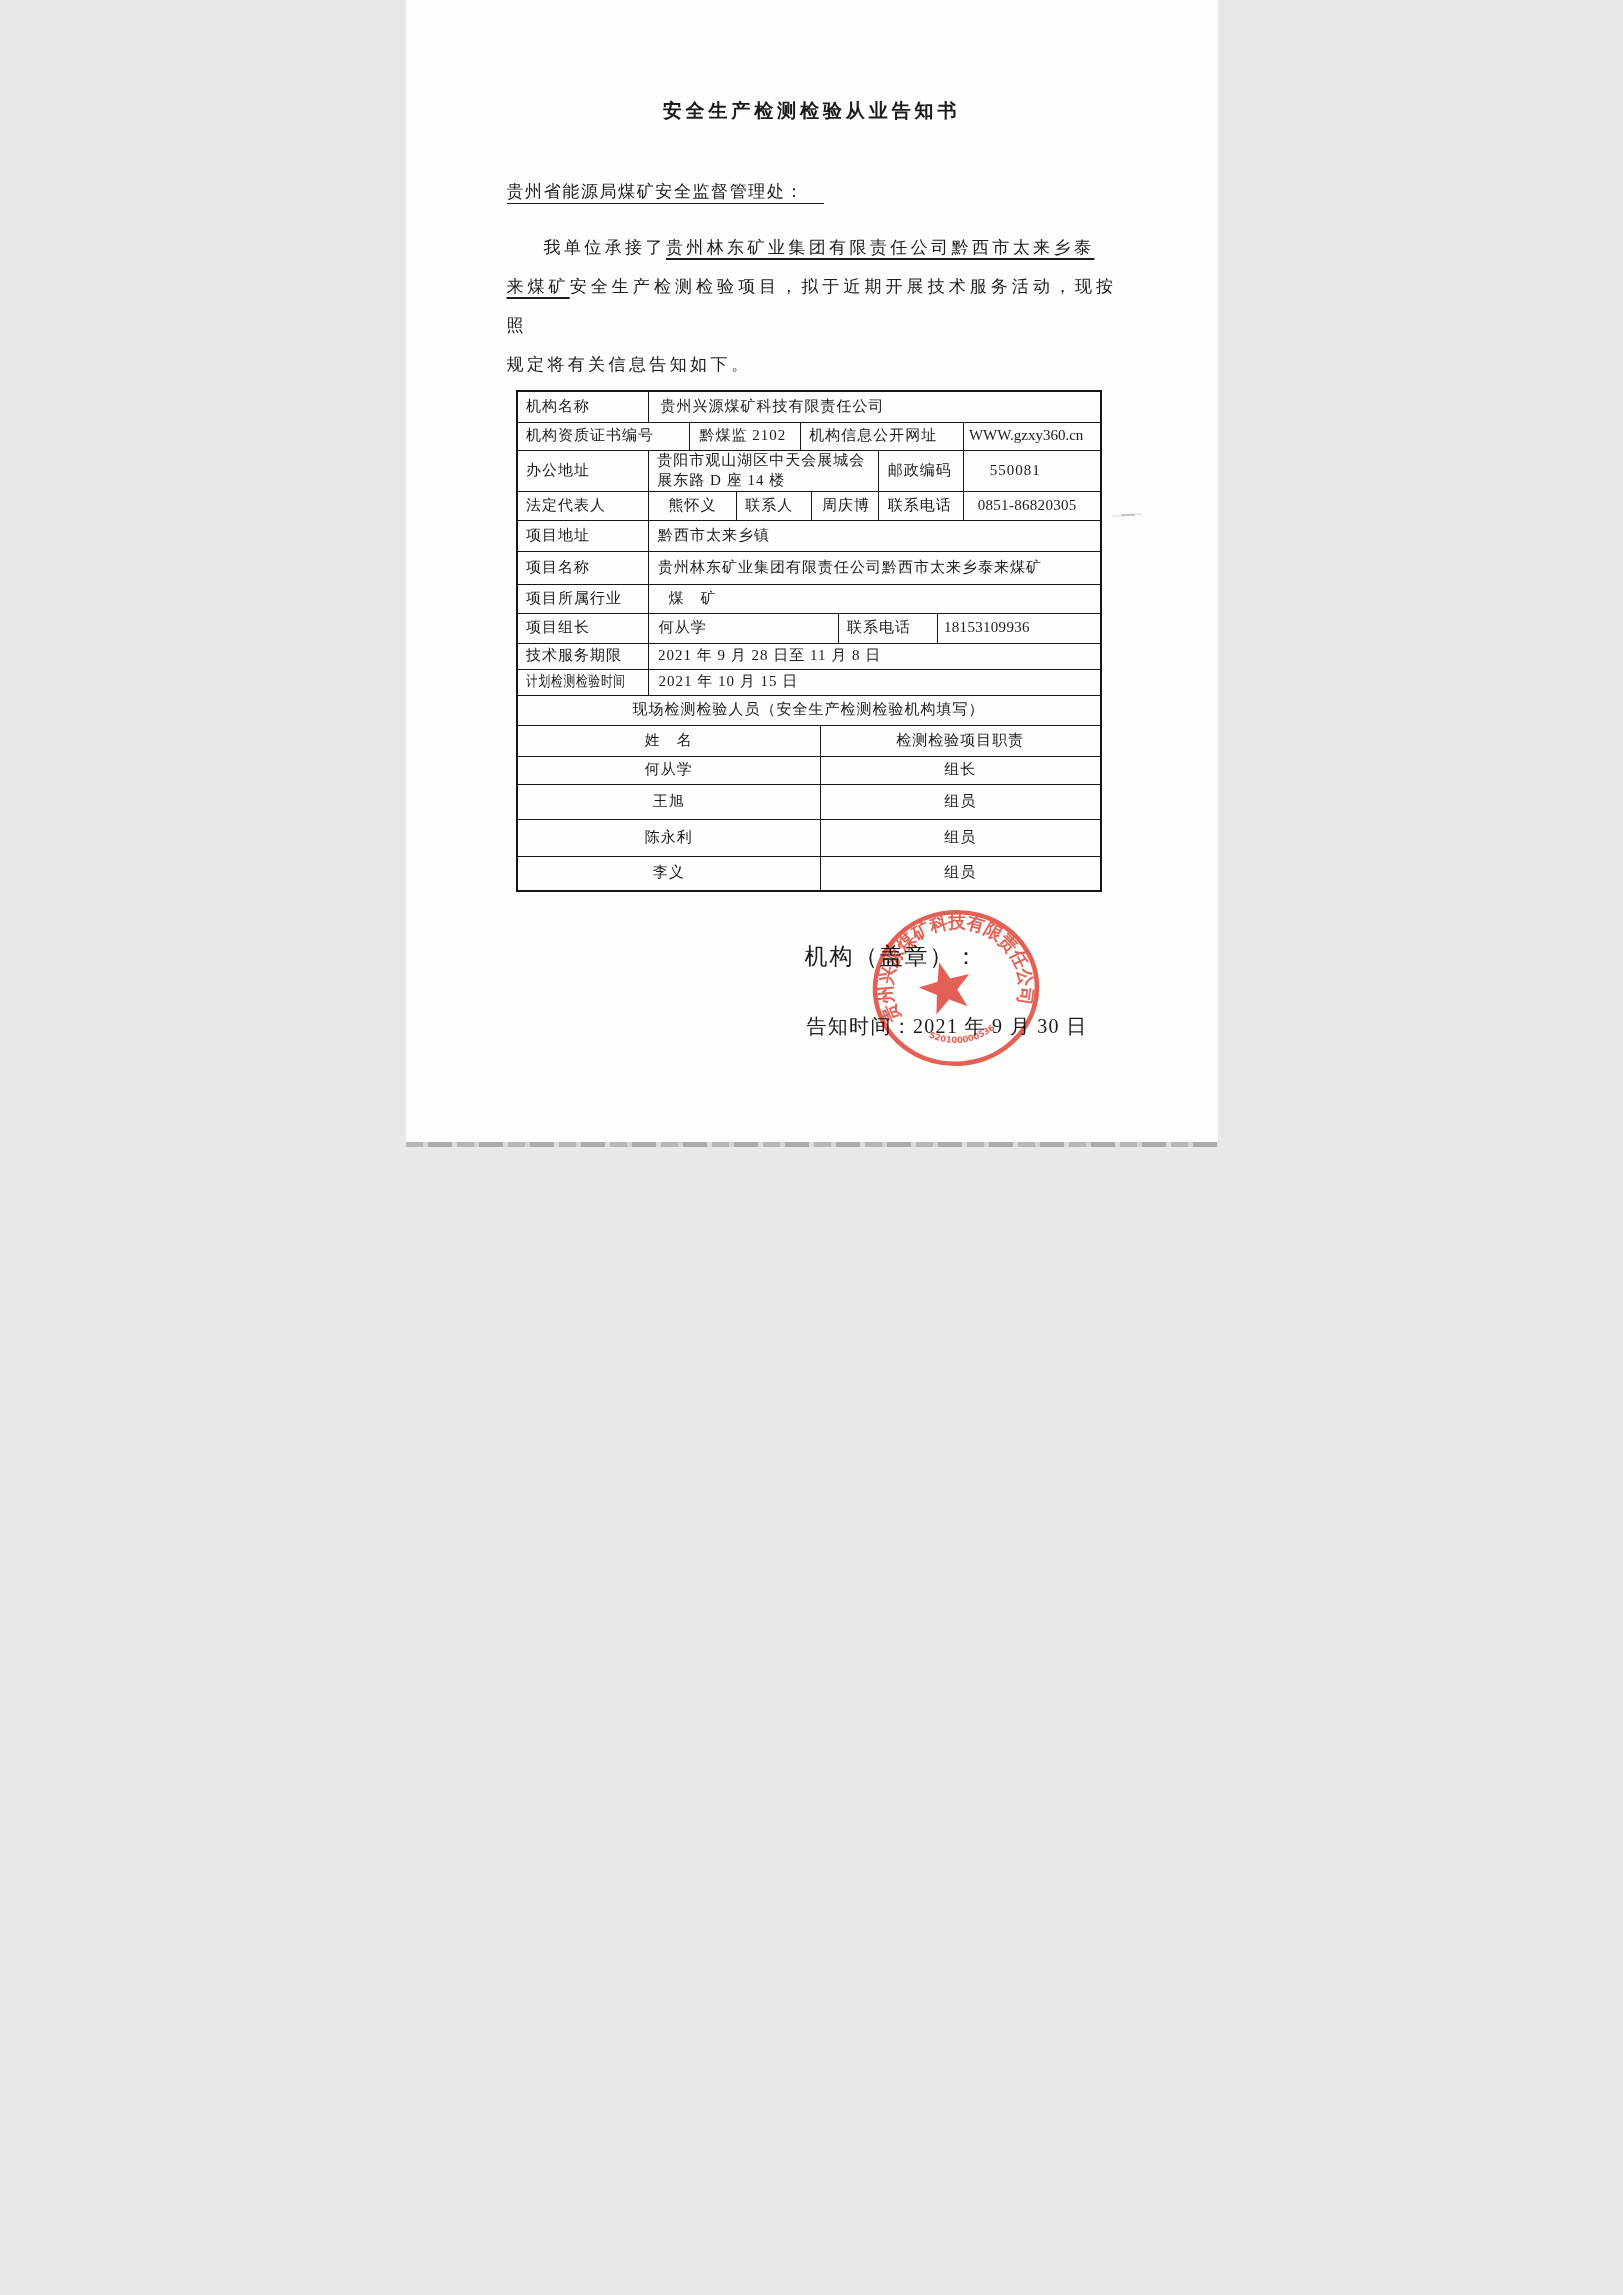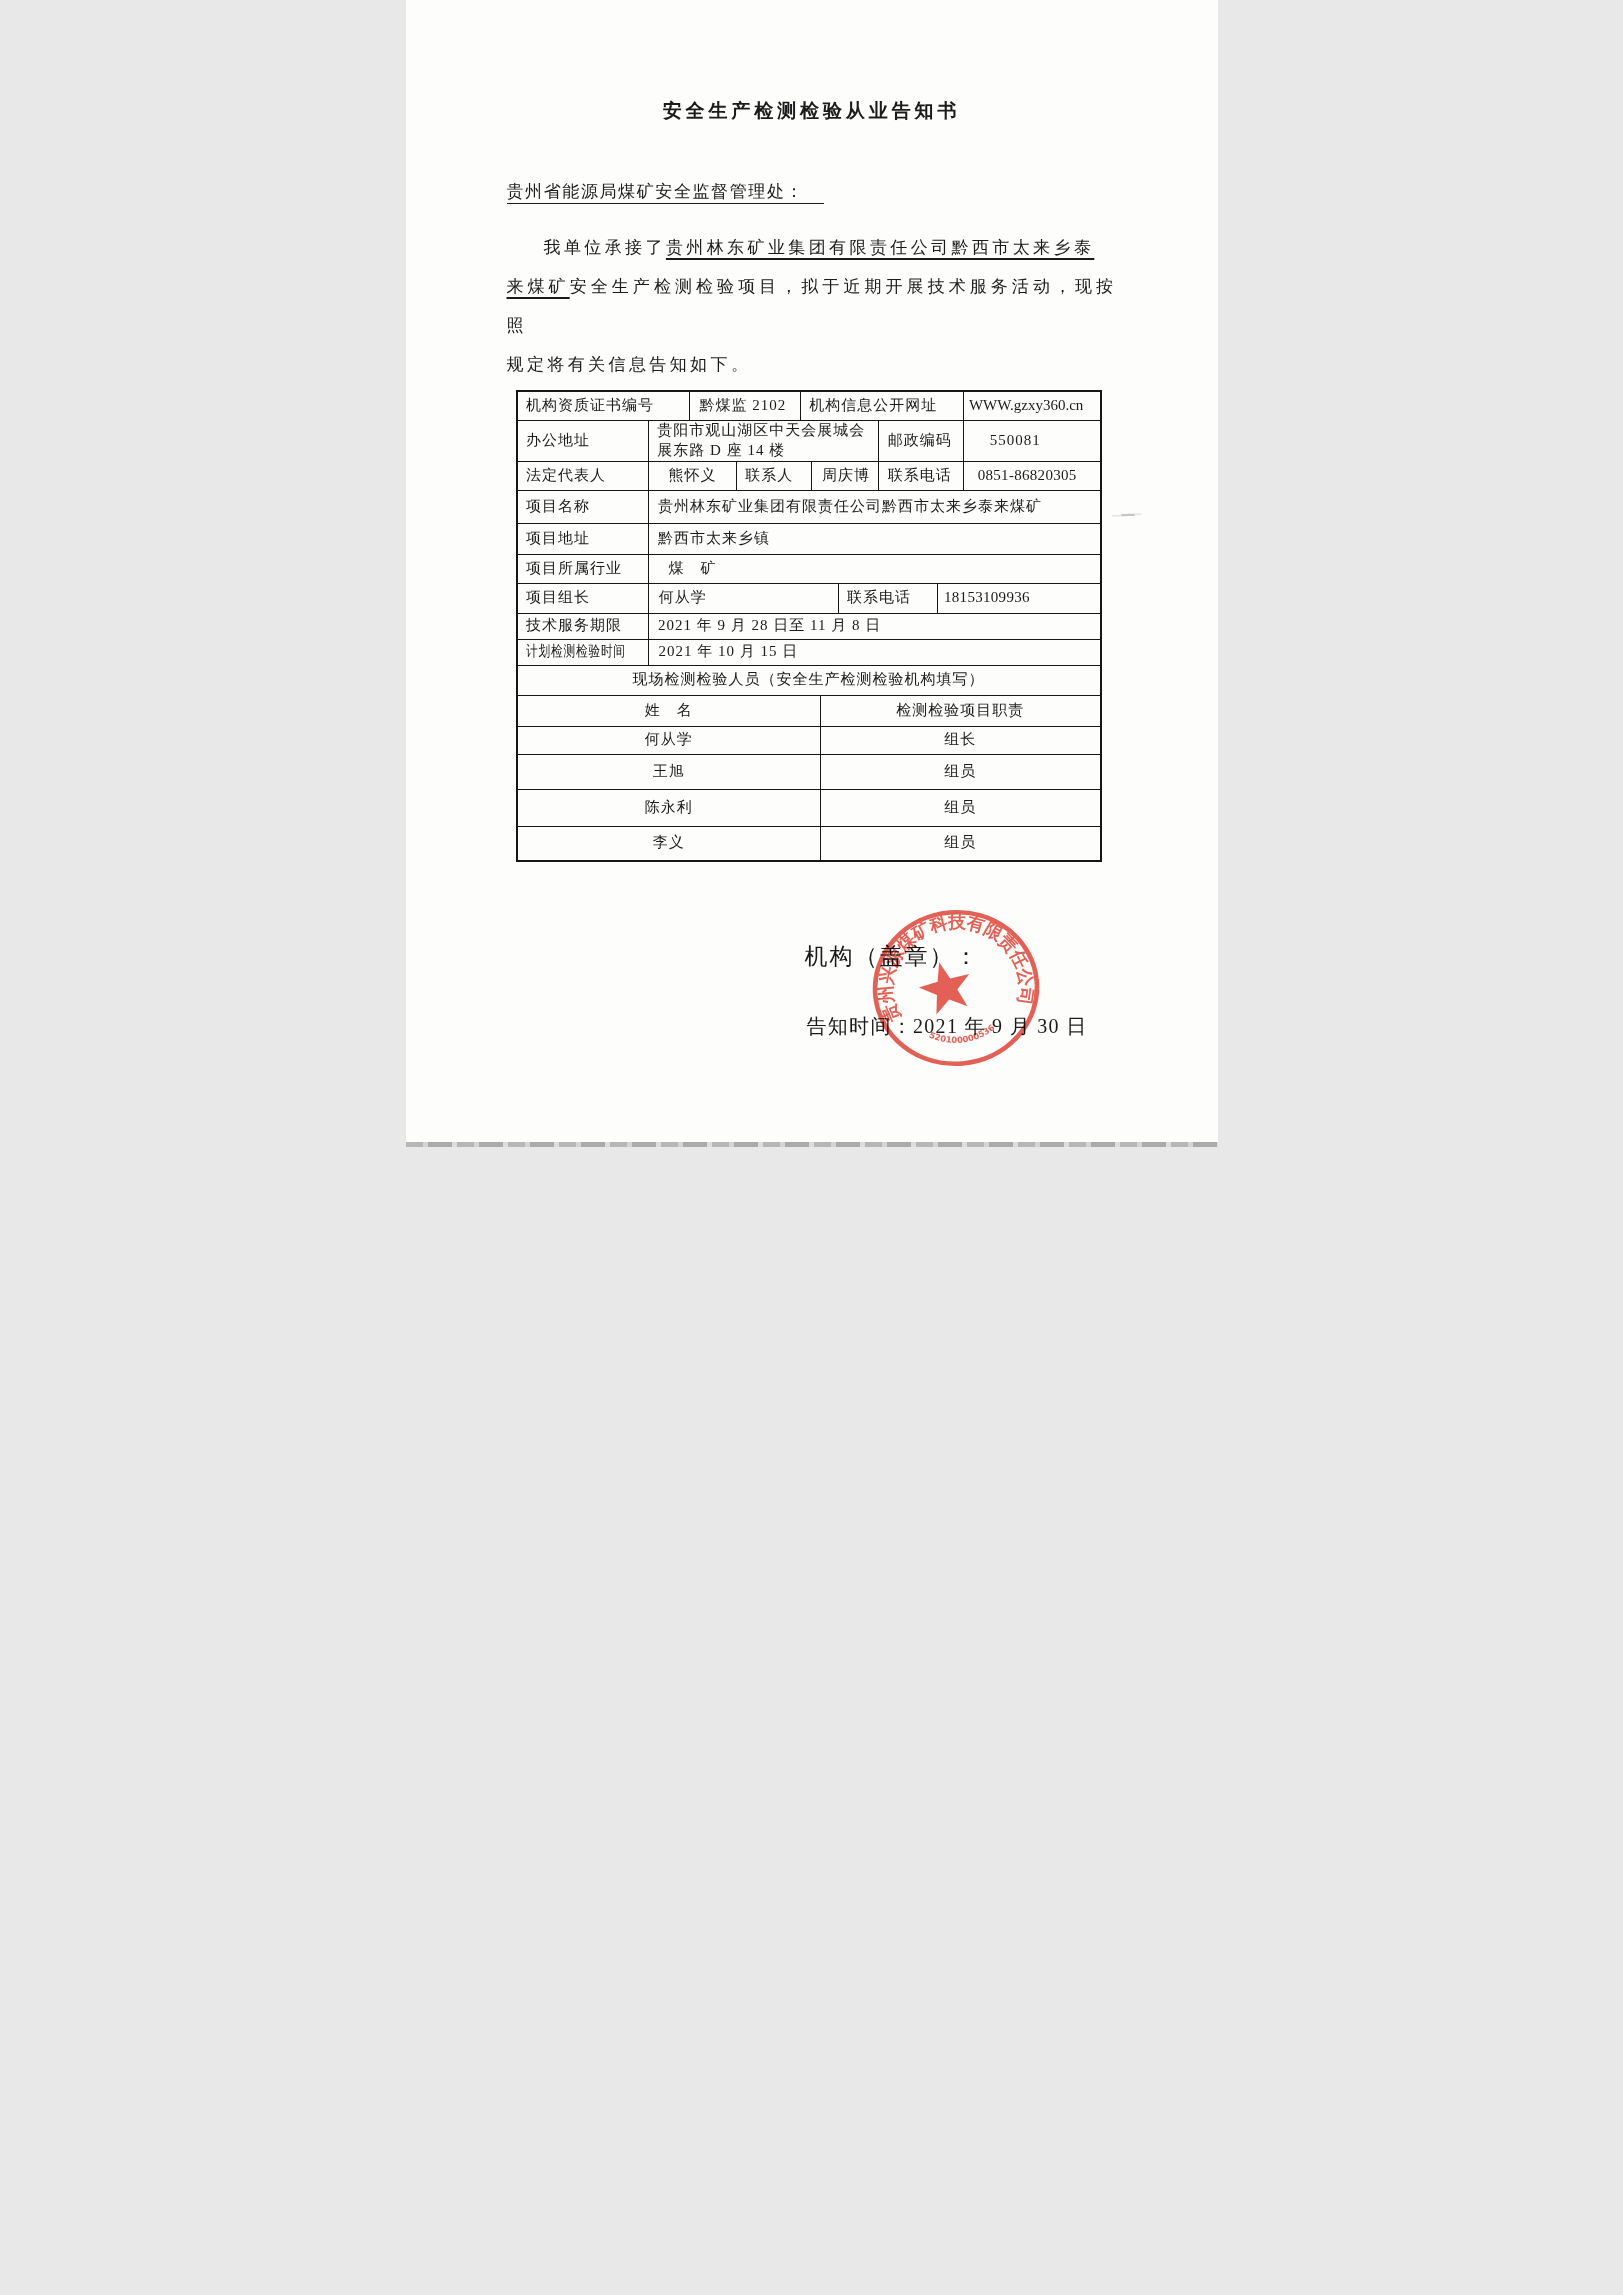--- a/index.html
+++ b/index.html
@@ -117,20 +117,24 @@
   </div>
 
   <div class="body-par">
     <span class="indent"></span><span>我单位承接了</span><span class="uline">贵州林东矿业集团有限责任公司黔西市太来乡泰</span><br>
     <span class="uline">来煤矿</span><span>安全生产检测检验项目，拟于近期开展技术服务活动，现按照</span><br>
     <span>规定将有关信息告知如下。</span>
   </div>
 
   <div class="info-table">
 
+    <div class="tr" style="height:30px">
+      <div class="td lab c225">机构名称</div>
+      <div class="td c775" style="padding-left:11px">贵州兴源煤矿科技有限责任公司</div>
+    </div>
 
     <div class="tr" style="height:27.5px">
       <div class="td lab c295">机构资质证书编号</div>
       <div class="td c19" style="padding-left:9.2px">黔煤监 2102</div>
       <div class="td lab c28">机构信息公开网址</div>
       <div class="td c235" style="padding-left:5.2px;letter-spacing:0">WWW.gzxy360.cn</div>
     </div>
 
     <div class="tr" style="height:41px">
       <div class="td lab c225">办公地址</div>
@@ -143,28 +147,28 @@
 
     <div class="tr" style="height:29px">
       <div class="td lab c225">法定代表人</div>
       <div class="td ctr c15">熊怀义</div>
       <div class="td lab c13">联系人</div>
       <div class="td ctr c115">周庆博</div>
       <div class="td lab c145">联系电话</div>
       <div class="td c23" style="padding-left:14px;letter-spacing:0.3px">0851-86820305</div>
     </div>
 
+    <div class="tr" style="height:31px">
+      <div class="td lab c225">项目地址</div>
+      <div class="td c775" style="padding-left:8.5px">黔西市太来乡镇</div>
+    </div>
+
     <div class="tr" style="height:33px">
       <div class="td lab c225">项目名称</div>
       <div class="td c775" style="padding-left:8.5px">贵州林东矿业集团有限责任公司黔西市太来乡泰来煤矿</div>
-    </div>
-
-    <div class="tr" style="height:31px">
-      <div class="td lab c225">项目地址</div>
-      <div class="td c775" style="padding-left:8.5px">黔西市太来乡镇</div>
     </div>
 
     <div class="tr" style="height:29px">
       <div class="td lab c225">项目所属行业</div>
       <div class="td c775" style="padding-left:19px">煤　矿</div>
     </div>
 
     <div class="tr" style="height:30px">
       <div class="td lab c225">项目组长</div>
       <div class="td c325" style="padding-left:9.2px">何从学</div>

